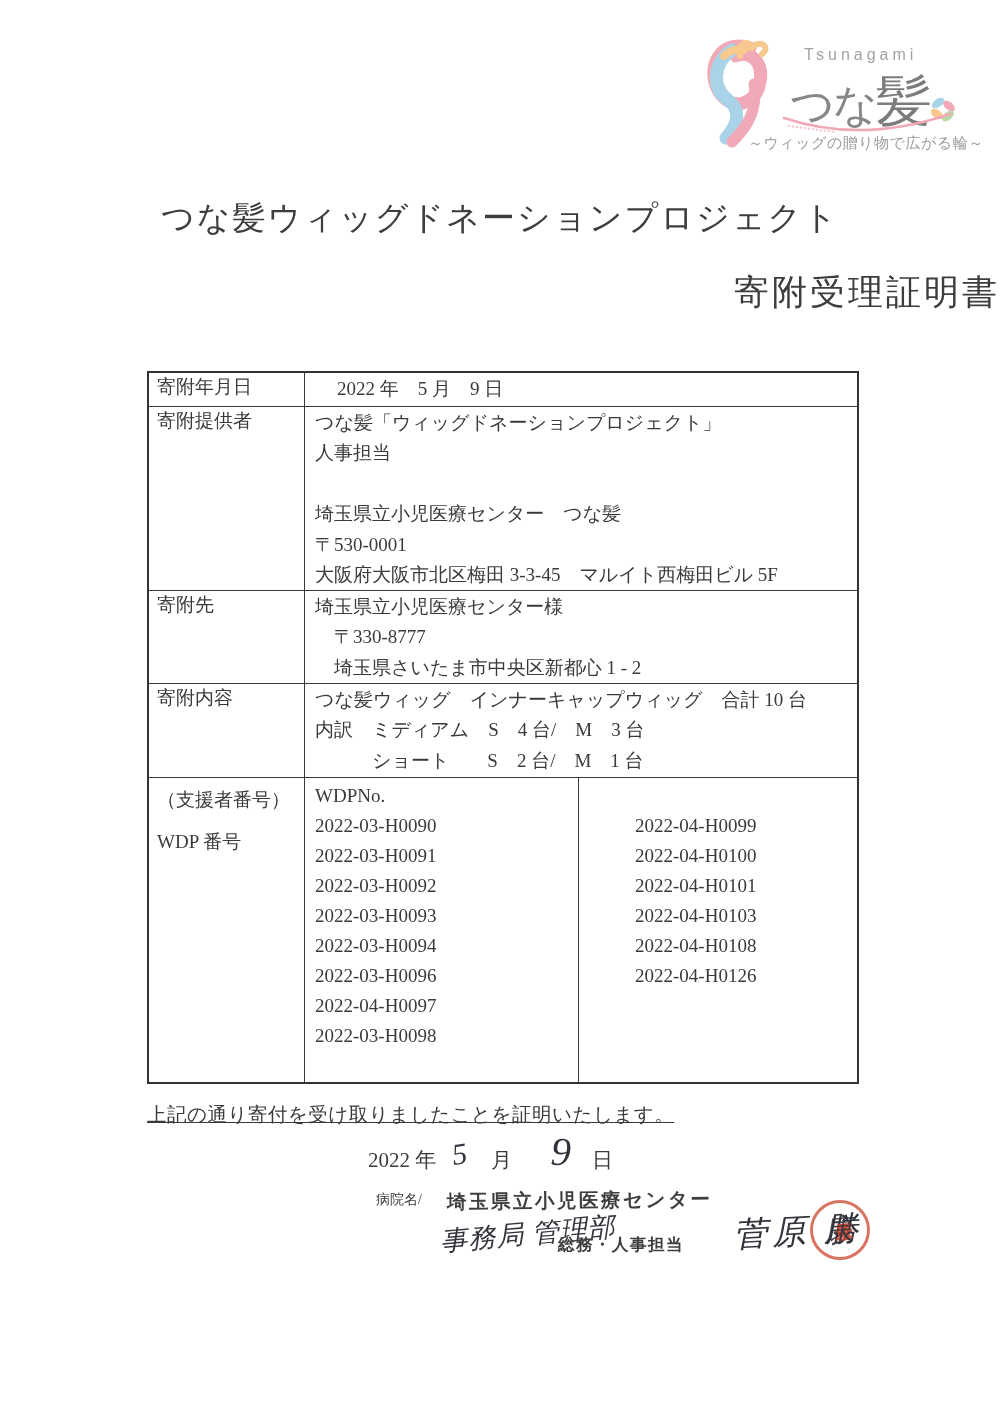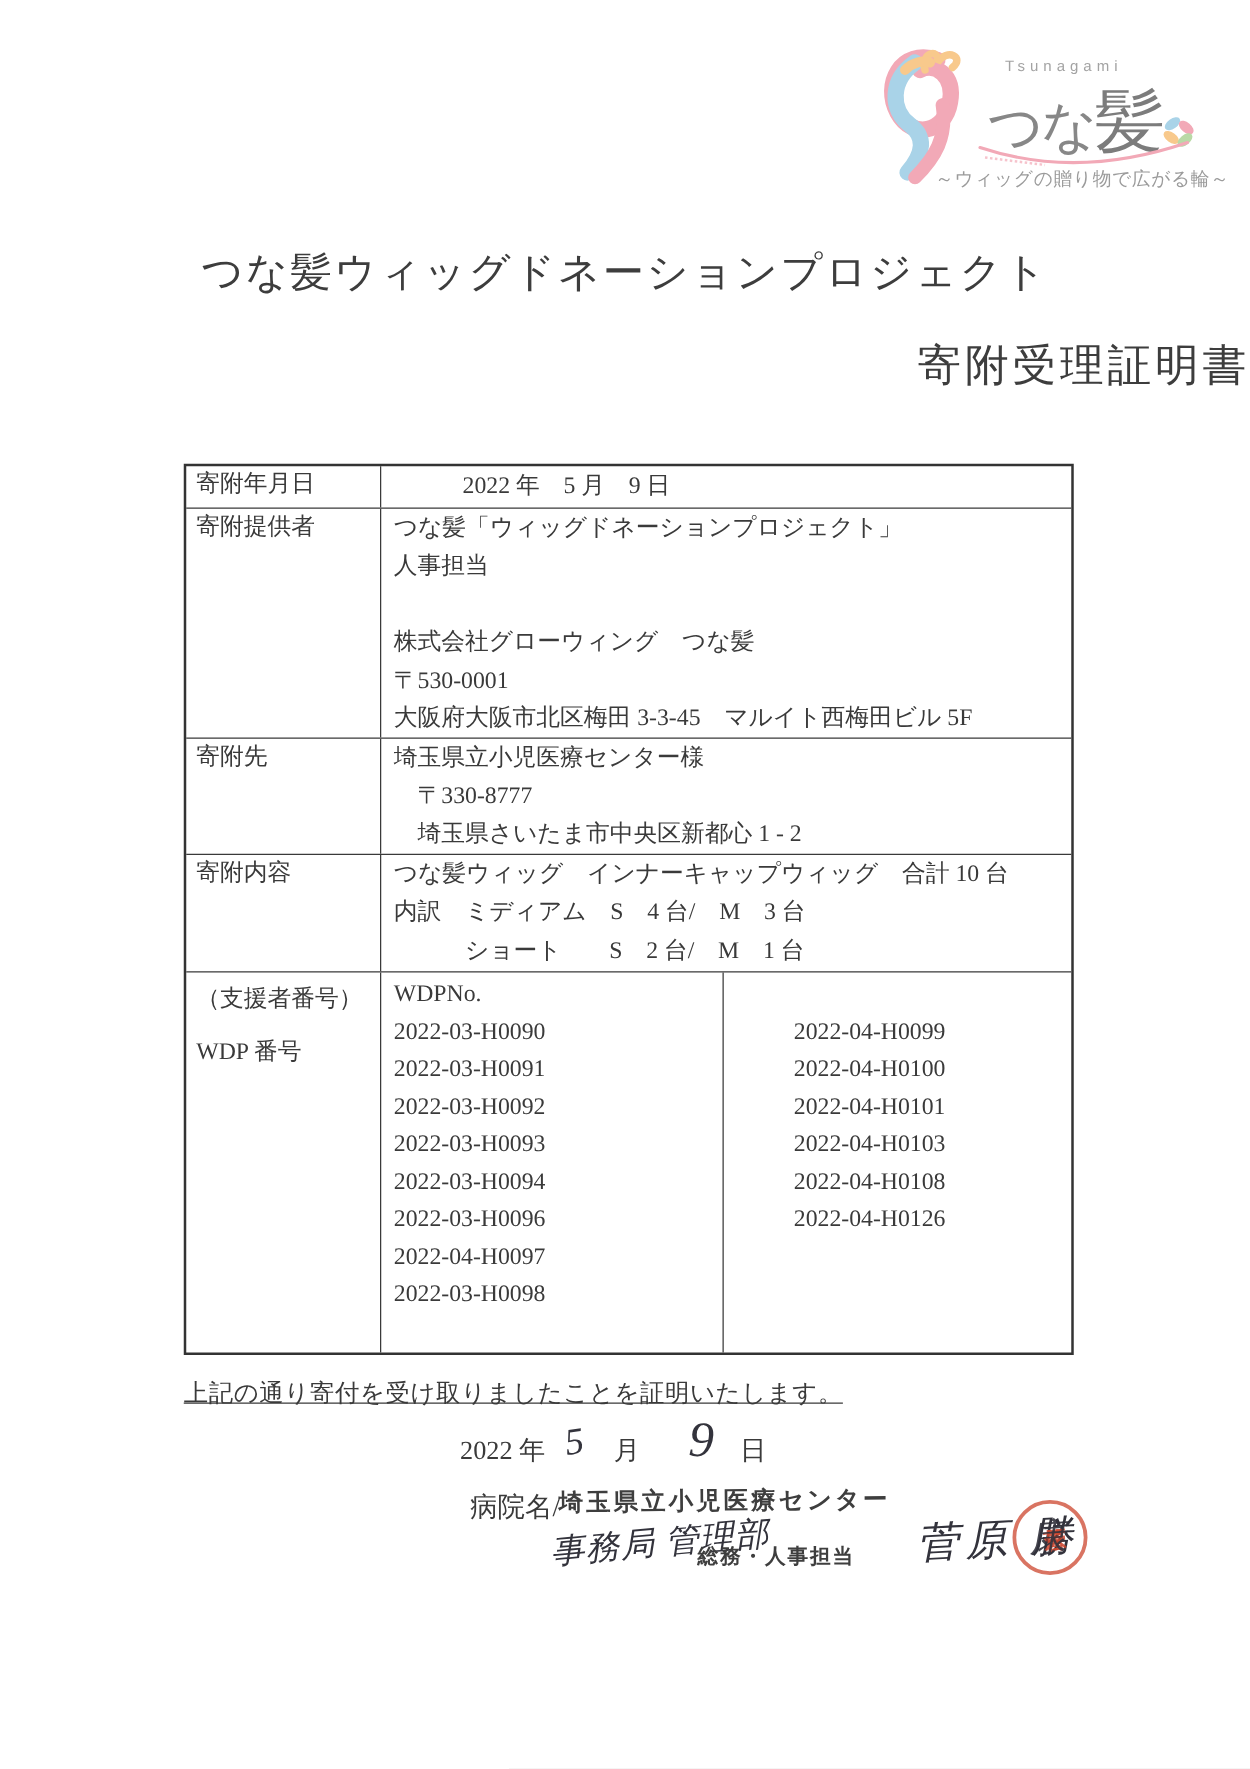--- a/index.html
+++ b/index.html
@@ -5,34 +5,34 @@
   html,body{margin:0;padding:0;background:#e8e8e8;}
   .page{
     position:relative;width:1000px;height:1415px;background:#ffffff;
     font-family:"Liberation Serif","DejaVu Serif",serif;color:#3a3a3a;
     overflow:hidden;margin:0 auto;
   }
   
   .logo{position:absolute;left:690px;top:22px;width:270px;height:130px;}
   .ribbon{position:absolute;left:0;top:4px;}
   .logo-texts{position:absolute;left:100px;top:0;width:170px;}
-  .brand-en{font-family:"Liberation Sans",sans-serif;font-size:12px;letter-spacing:4px;color:#a3a3a3;margin:24px 0 0 14px;}
+  .brand-en{font-family:"Liberation Sans",sans-serif;font-size:16px;letter-spacing:4px;color:#a3a3a3;margin:24px 0 0 14px;}
   .brand-jp{white-space:nowrap;color:#878787;margin-top:0;}
   .jp-a{font-size:44px;letter-spacing:-2px;}
   .jp-b{font-size:56px;color:#7c7c7c;}
   .pinwheel{position:relative;top:4px;left:-4px;}
   .swoosh{position:absolute;left:92px;top:88px;}
   .tagline{position:absolute;left:58px;top:112px;width:210px;font-size:15px;letter-spacing:0.5px;color:#9b9b9b;white-space:nowrap;}
   
   .doc-title{position:absolute;left:0;top:196px;width:100%;text-align:center;font-size:33px;letter-spacing:2px;color:#3d3d3d;}
   .doc-subtitle{position:absolute;left:0;top:269px;width:100%;text-align:right;font-size:35px;letter-spacing:3px;color:#3d3d3d;}
   
   .doc-table{position:absolute;left:147px;top:371px;width:712px;border:2px solid #333;box-sizing:border-box;}
   .t-row{display:flex;border-top:1.5px solid #3a3a3a;}
-  .t-row:first-child{border-top:none;gap:33px;}
+  .t-row:first-child{border-top:none;}
   .t-label{width:156px;flex:0 0 156px;border-right:1.5px solid #3a3a3a;padding:1px 4px 0 8px;font-size:19px;box-sizing:border-box;}
   .t-content{flex:1;padding:1px 8px 0 10px;font-size:19px;box-sizing:border-box;}
   .r1{height:33px;} .r2{height:183px;} .r3{height:92px;} .r4{height:93px;} .r5{height:304px;}
   .r1 .t-content{padding-left:32px;line-height:30px;}
   .cell-line{line-height:30.4px;min-height:30.4px;white-space:pre;}
   .lbl-line{line-height:30px;}
   .wdp-label .lbl-line{line-height:42px;}
   .wdp-content{display:flex;padding:0;gap:44px;}
   .wdp-left{width:274px;flex:0 0 274px;border-right:1.5px solid #3a3a3a;padding:3px 0 0 10px;box-sizing:border-box;}
   .wdp-right{flex:1;padding:33px 0 0 12px;}
@@ -87,21 +87,21 @@
       <div class="t-label">寄附年月日</div>
       <div class="t-content">2022 年　5 月　9 日</div>
     </div>
 
     <div class="t-row r2">
       <div class="t-label">寄附提供者</div>
       <div class="t-content">
         <div class="cell-line">つな髪「ウィッグドネーションプロジェクト」</div>
         <div class="cell-line">人事担当</div>
         <div class="cell-line"></div>
-        <div class="cell-line">株式会社グローウィング　つな髪</div>
+        <div class="cell-line">埼玉県立小児医療センター　つな髪</div>
         <div class="cell-line">〒530-0001</div>
         <div class="cell-line">大阪府大阪市北区梅田 3-3-45　マルイト西梅田ビル 5F</div>
       </div>
     </div>
 
     <div class="t-row r3">
       <div class="t-label">寄附先</div>
       <div class="t-content">
         <div class="cell-line">埼玉県立小児医療センター様</div>
         <div class="cell-line">　〒330-8777</div>
@@ -149,21 +149,21 @@
   </div>
 
   <div class="statement">上記の通り寄付を受け取りましたことを証明いたします。</div>
 
   <div class="f-abs print" style="left:368px;top:1146px;">2022 年</div>
   <div class="f-abs hand" style="left:452px;top:1137px;font-size:30px;transform:rotate(-8deg);">5</div>
   <div class="f-abs print" style="left:491px;top:1146px;">月</div>
   <div class="f-abs hand" style="left:551px;top:1128px;font-size:40px;transform:rotate(3deg);">9</div>
   <div class="f-abs print" style="left:592px;top:1146px;">日</div>
 
-  <div class="f-abs" style="left:376px;top:1191px;font-size:22px;">病院名/</div>
+  <div class="f-abs" style="left:376px;top:1191px;font-size:14px;">病院名/</div>
   <div class="f-abs stamp hosp-stamp" style="left:447px;top:1187px;">埼玉県立小児医療センター</div>
 
   <div class="f-abs hand" style="left:440px;top:1216px;font-size:27px;transform:rotate(-5deg);letter-spacing:1px;">事務局 管理部</div>
   <div class="f-abs stamp role-stamp" style="left:558px;top:1234px;">総務・人事担当</div>
   <div class="f-abs hand" style="left:733px;top:1209px;font-size:34px;transform:rotate(-3deg);letter-spacing:5px;">菅原 勝</div>
 
   <div class="seal">
     <div class="seal-text">菅原</div>
   </div>
   <div class="name-overlap hand">康</div>

